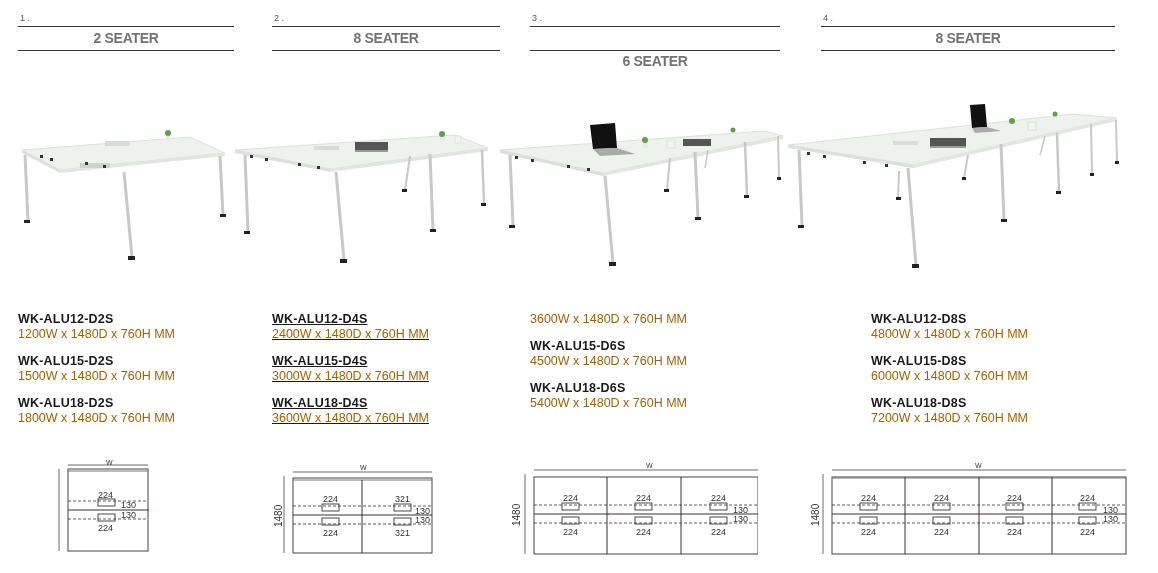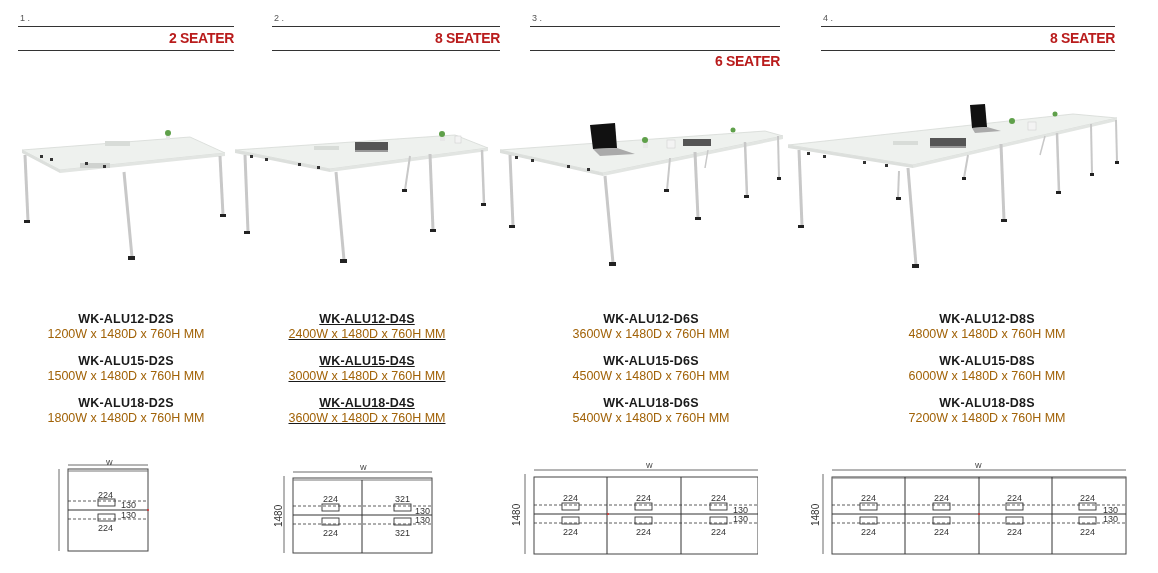--- a/index.html
+++ b/index.html
@@ -1,24 +1,24 @@
 <!DOCTYPE html>
 <html><head>
 <meta charset="utf-8">
 <style>
   html, body { margin:0; padding:0; background:#ffffff; }
   body { width:1158px; height:573px; position:relative; overflow:hidden;
          font-family:"Liberation Sans", sans-serif; color:#1a1a1a; }
   .col { position:absolute; top:0; height:573px; }
   .num { position:absolute; top:13px; left:2px; font-size:9px; color:#555; }
   .rule { position:absolute; left:0; height:0; border-top:1.3px solid #333; }
-  .title { position:absolute; top:30px; left:0; text-align:right;
-           font-size:14px; font-weight:bold; letter-spacing:-0.3px; color:#b91c1c; }
+  .title { position:absolute; top:30px; left:0; text-align:center;
+           font-size:14px; font-weight:bold; letter-spacing:-0.3px; color:#737373; }
   .photo { position:absolute; }
-  .specs { position:absolute; top:312px; text-align:center; }
+  .specs { position:absolute; top:312px; }
   .model { font-size:12.5px; font-weight:bold; line-height:15px; letter-spacing:0.2px; color:#1a1a1a; }
   .dims  { font-size:12.5px; line-height:15px; margin-bottom:12px; color:#a16207; }
   .plan  { position:absolute; }
   .plan svg text { font-family:"Liberation Sans", sans-serif; }
 </style>
 </head>
 <body>
 
 <div class="col" style="left:18px; width:216px;">
   <div class="num">1 .</div>
@@ -180,21 +180,20 @@
       <rect x="14" y="107" width="6" height="3" fill="#222"></rect>
       <rect x="114" y="144" width="7" height="4" fill="#222"></rect>
       <rect x="200" y="99" width="6" height="3" fill="#222"></rect>
       <rect x="249" y="77" width="5" height="3" fill="#222"></rect>
       <rect x="282" y="59" width="4" height="3" fill="#222"></rect>
       <rect x="169" y="71" width="5" height="3" fill="#222"></rect>
     </svg>
   </div>
 
   <div class="specs" style="left:0; width:242px;">
-    <div class="model">WK-ALU12-D6S</div>
     <div class="dims">3600W x 1480D x 760H MM</div>
     <div class="model">WK-ALU15-D6S</div>
     <div class="dims">4500W x 1480D x 760H MM</div>
     <div class="model">WK-ALU18-D6S</div>
     <div class="dims">5400W x 1480D x 760H MM</div>
   </div>
 
   <div class="plan" style="left:-22px; top:458px;">
     <svg width="250" height="100" viewBox="0 0 250 100">
       <line x1="26" y1="12" x2="250" y2="12" stroke="#444" stroke-width="0.8"></line>

